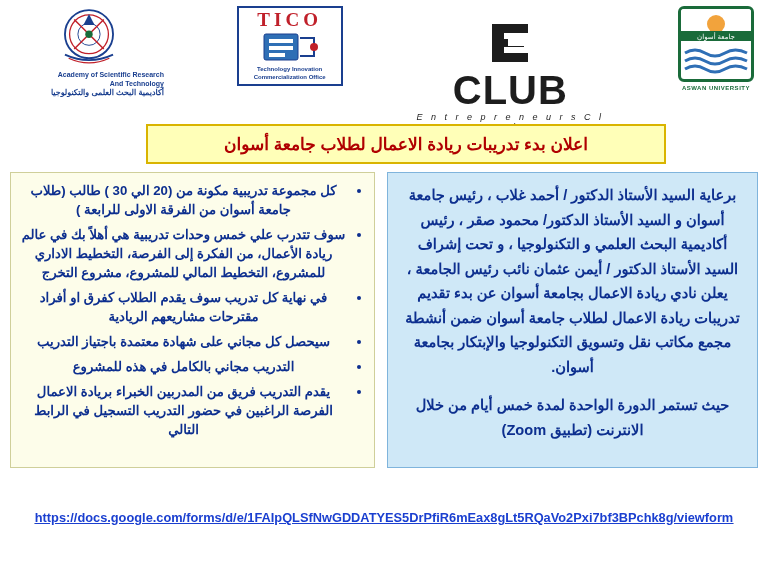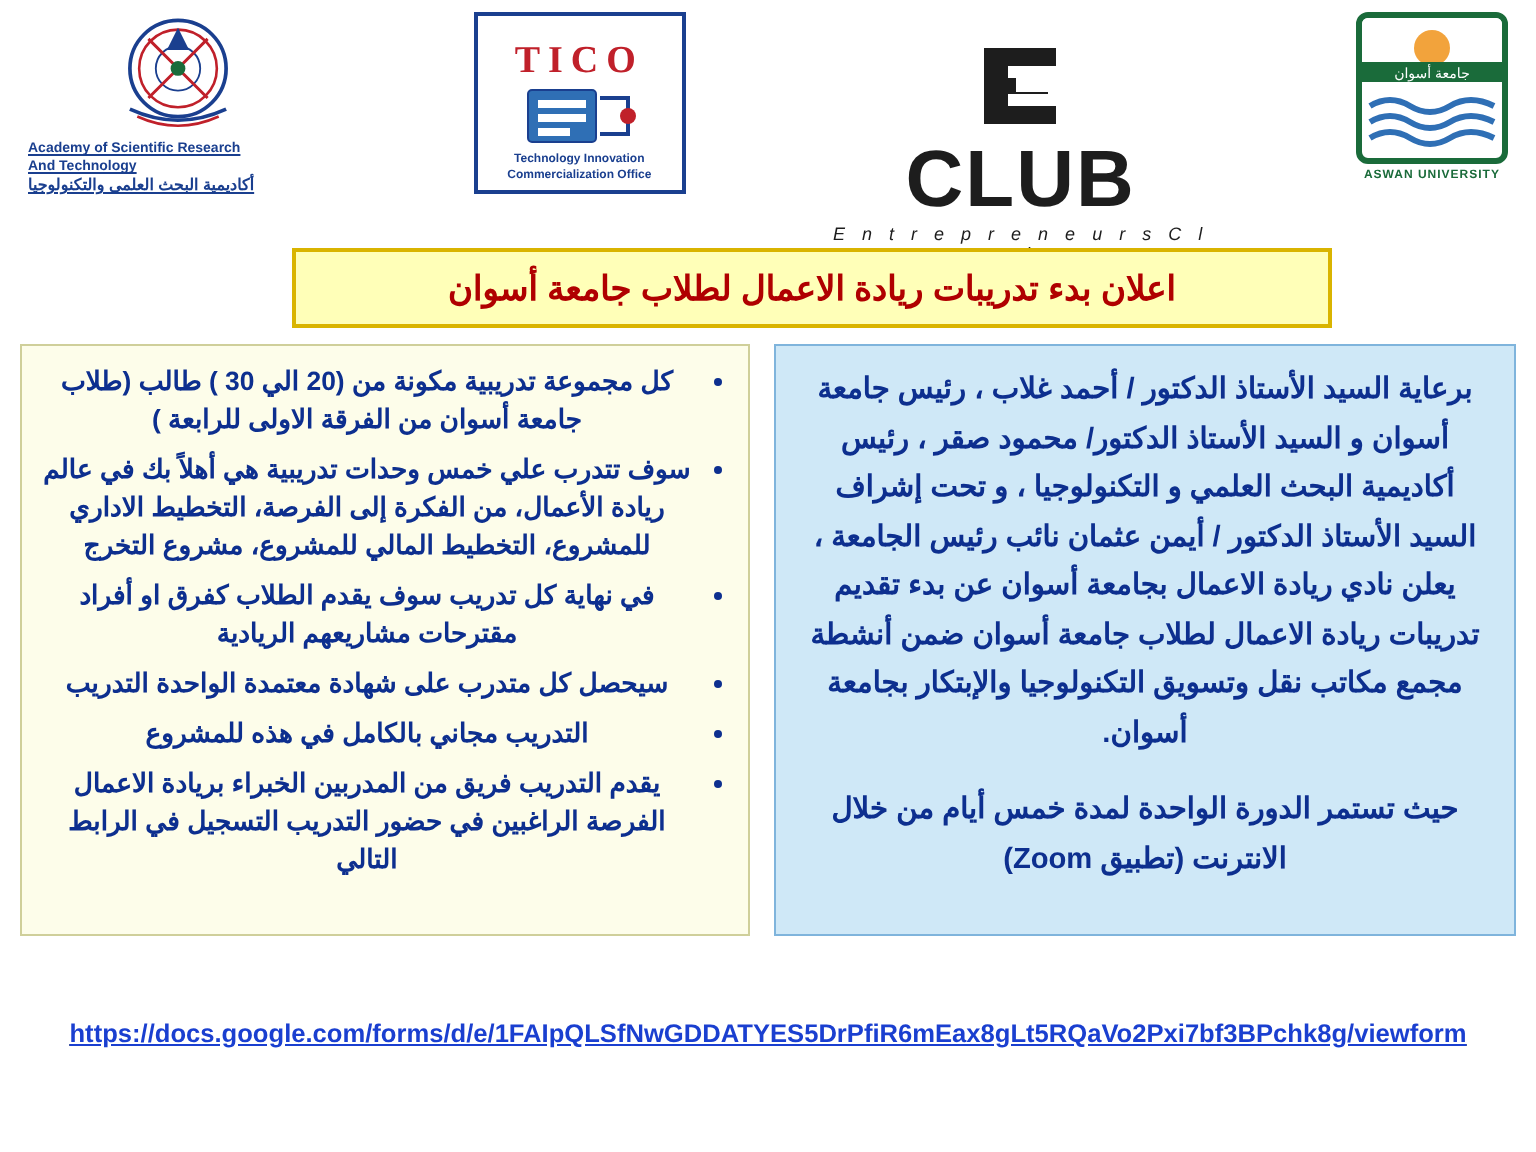--- a/index.html
+++ b/index.html
@@ -45,38 +45,37 @@
   .asrt-mark {
     width: 74px;
     height: 62px;
     display: block;
   }
   .asrt-txt {
     margin-top: 2px;
     font-size: 7px;
     line-height: 9px;
     color: #1a3f8f;
-    text-align: left;
+    text-align: right;
     font-weight: bold;
     width: 150px;
-    text-decoration: underline;
   }
   .asrt-txt .ar {
     color: #1a3f8f;
     direction: rtl;
     font-size: 8px;
   }
 
   
   .tico-card {
     width: 106px;
     border: 2px solid #1a3f8f;
     background: #ffffff;
     box-sizing: border-box;
-    padding: 13px 0 3px 0;
+    padding: 2px 0 3px 0;
     text-align: center;
   }
   .tico-word {
     font-family: "Liberation Serif", serif;
     font-size: 19px;
     font-weight: bold;
     color: #c0202a;
     letter-spacing: 4px;
     line-height: 20px;
   }
@@ -308,21 +307,21 @@
     <div class="title-text">اعلان بدء تدريبات ريادة الاعمال لطلاب جامعة أسوان</div>
   </div>
 
   <div class="panels">
 
     <div class="panel panel-left">
       <ul class="bullets">
         <li>كل مجموعة تدريبية مكونة من (20 الي 30 ) طالب (طلاب جامعة أسوان من الفرقة الاولى للرابعة )</li>
         <li>سوف تتدرب علي خمس وحدات تدريبية هي أهلاً بك في عالم ريادة الأعمال، من الفكرة إلى الفرصة، التخطيط الاداري للمشروع، التخطيط المالي للمشروع، مشروع التخرج</li>
         <li>في نهاية كل تدريب سوف يقدم الطلاب كفرق او أفراد مقترحات مشاريعهم الريادية</li>
-        <li>سيحصل كل متدرب على شهادة معتمدة الواحدة التدريب</li>
+        <li>سيحصل كل مجاني على شهادة معتمدة باجتياز التدريب</li>
         <li>التدريب مجاني بالكامل في هذه للمشروع</li>
         <li>يقدم التدريب فريق من المدربين الخبراء بريادة الاعمال الفرصة الراغبين في حضور التدريب التسجيل في الرابط التالي</li>
       </ul>
     </div>
 
     <div class="panel panel-right">
       <div class="right-para">برعاية السيد الأستاذ الدكتور / أحمد غلاب ، رئيس جامعة أسوان و السيد الأستاذ الدكتور/ محمود صقر ، رئيس أكاديمية البحث العلمي و التكنولوجيا ، و تحت إشراف السيد الأستاذ الدكتور / أيمن عثمان نائب رئيس الجامعة ، يعلن نادي ريادة الاعمال بجامعة أسوان عن بدء تقديم تدريبات ريادة الاعمال لطلاب جامعة أسوان ضمن أنشطة مجمع مكاتب نقل وتسويق التكنولوجيا والإبتكار بجامعة أسوان.</div>
       <div class="right-para second">حيث تستمر الدورة الواحدة لمدة خمس  أيام من خلال الانترنت (تطبيق Zoom)</div>
     </div>
 

